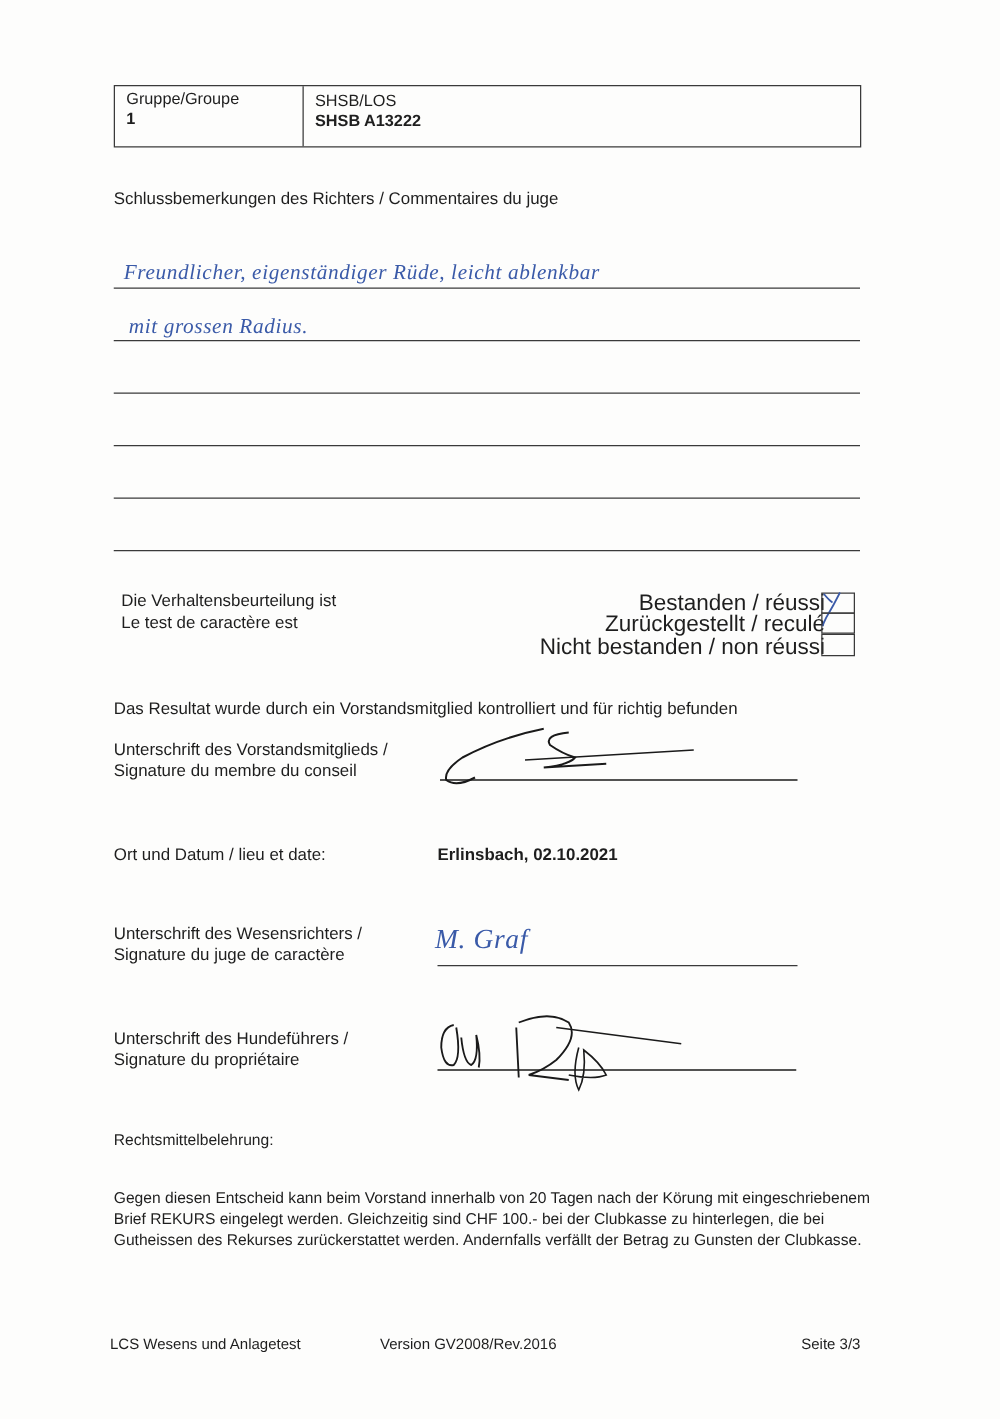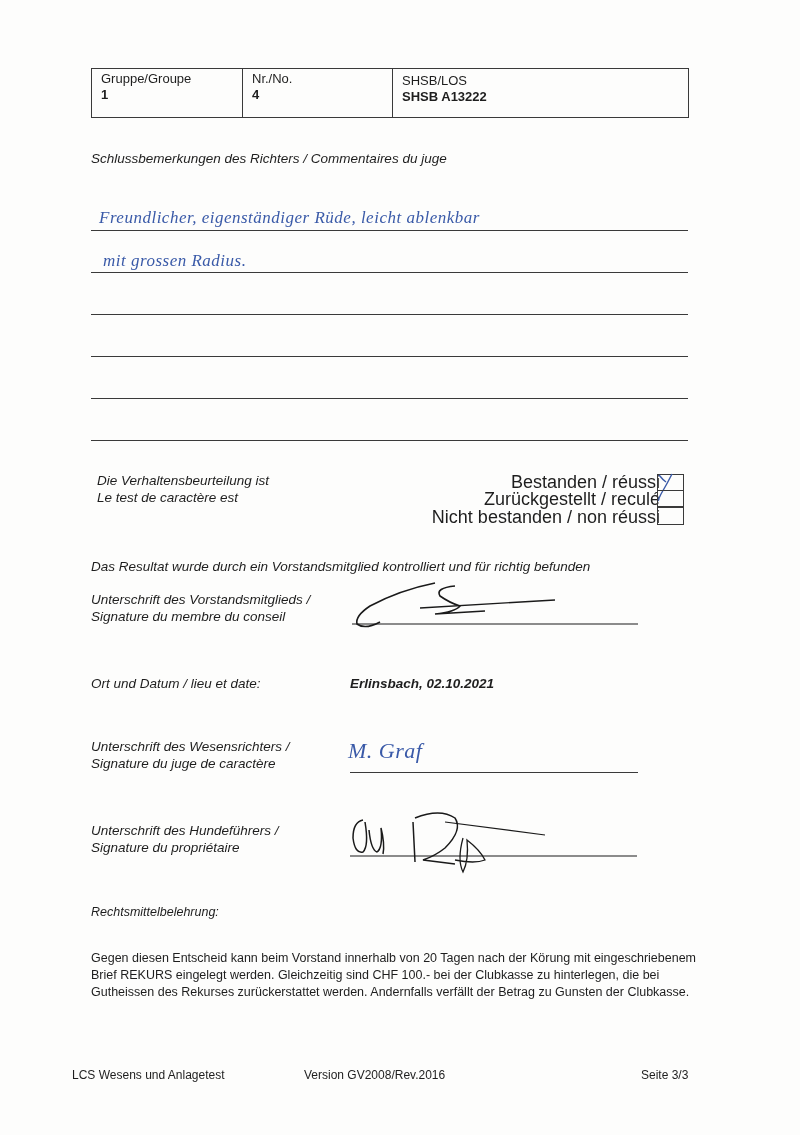--- a/index.html
+++ b/index.html
@@ -3,21 +3,21 @@
 <meta charset="utf-8">
 <style>
   html, body { margin: 0; padding: 0; }
   body {
     width: 800px; height: 1135px; position: relative; overflow: hidden;
     background: #fdfdfc;
     font-family: "Liberation Sans", sans-serif;
     color: #1e1e1e;
   }
   .abs { position: absolute; }
-  .txt { font-size: 13.5px; line-height: 17px; white-space: nowrap; font-style: italic; }
+  .txt { font-size: 13.5px; line-height: 17px; white-space: nowrap; }
   .bold { font-weight: bold; }
 
   
   .hdr-table {
     position: absolute; left: 91px; top: 68px; width: 598px; height: 50px;
     border: 1px solid #3a3a3a; box-sizing: border-box; display: flex; align-items: center;
   }
   .hdr-cell {
     box-sizing: border-box; height: 100%; padding: 2px 0 0 9px;
     border-right: 1px solid #3a3a3a; font-size: 13px; line-height: 16px;
@@ -43,24 +43,20 @@
   .footer { font-size: 12px; line-height: 14px; }
   .legal { font-size: 12.5px; line-height: 17px; width: 610px; white-space: normal; margin-top: 16px; }
 </style>
 </head>
 <body>
 
 <div class="hdr-table">
   <div class="hdr-cell" style="width:151px">
     <div>Gruppe/Groupe</div>
     <div class="v">1</div>
-  </div>
-  <div class="hdr-cell" style="width:150px">
-    <div>Nr./No.</div>
-    <div class="v">4</div>
   </div>
   <div class="hdr-cell" style="width:149px;padding-top:4px">
     <div>SHSB/LOS</div>
     <div class="v">SHSB A13222</div>
   </div>
 </div>
 
 <div class="abs txt" style="left:91px;top:150px">Schlussbemerkungen des Richters / Commentaires du juge</div>
 
 <div class="hand" style="left:99px;top:208px">Freundlicher, eigenständiger Rüde, leicht ablenkbar</div>
@@ -111,15 +107,15 @@
   <path d="M18 20 Q8 22 8 38 Q10 54 18 52 Q24 46 20 22 M24 30 Q26 50 32 52 Q38 48 36 28 Q40 44 38 54" stroke="#1a1a1a" stroke-width="1.5" fill="none"></path>
   <path d="M68 22 L70 62 M70 18 Q95 8 110 18 Q118 30 100 48 Q90 56 78 60 L110 64" stroke="#1a1a1a" stroke-width="1.5" fill="none"></path>
   <path d="M100 22 L200 35" stroke="#1a1a1a" stroke-width="1.2" fill="none"></path>
   <path d="M118 38 Q112 60 118 72 Q124 60 122 40 Q135 50 140 60 Q130 64 110 60" stroke="#1a1a1a" stroke-width="1.3" fill="none"></path>
   <path d="M5 56 L292 56" stroke="#1a1a1a" stroke-width="1.2" fill="none"></path>
 </svg>
 
 <div class="abs txt" style="left:91px;top:904px;font-size:12.5px">Rechtsmittelbelehrung:</div>
 <div class="abs legal" style="left:91px;top:934px">Gegen diesen Entscheid kann beim Vorstand innerhalb von 20 Tagen nach der Körung mit eingeschriebenem Brief REKURS eingelegt werden. Gleichzeitig sind CHF 100.- bei der Clubkasse zu hinterlegen, die bei Gutheissen des Rekurses zurückerstattet werden. Andernfalls verfällt der Betrag zu Gunsten der Clubkasse.</div>
 
-<div class="abs footer" style="left:72px;top:1068px">LCS Wesens und Anlagetest</div>
+<div class="abs footer" style="left:88px;top:1068px">LCS Wesens und Anlagetest</div>
 <div class="abs footer" style="left:304px;top:1068px">Version GV2008/Rev.2016</div>
 <div class="abs footer" style="left:641px;top:1068px">Seite 3/3</div>
 
 </body></html>

